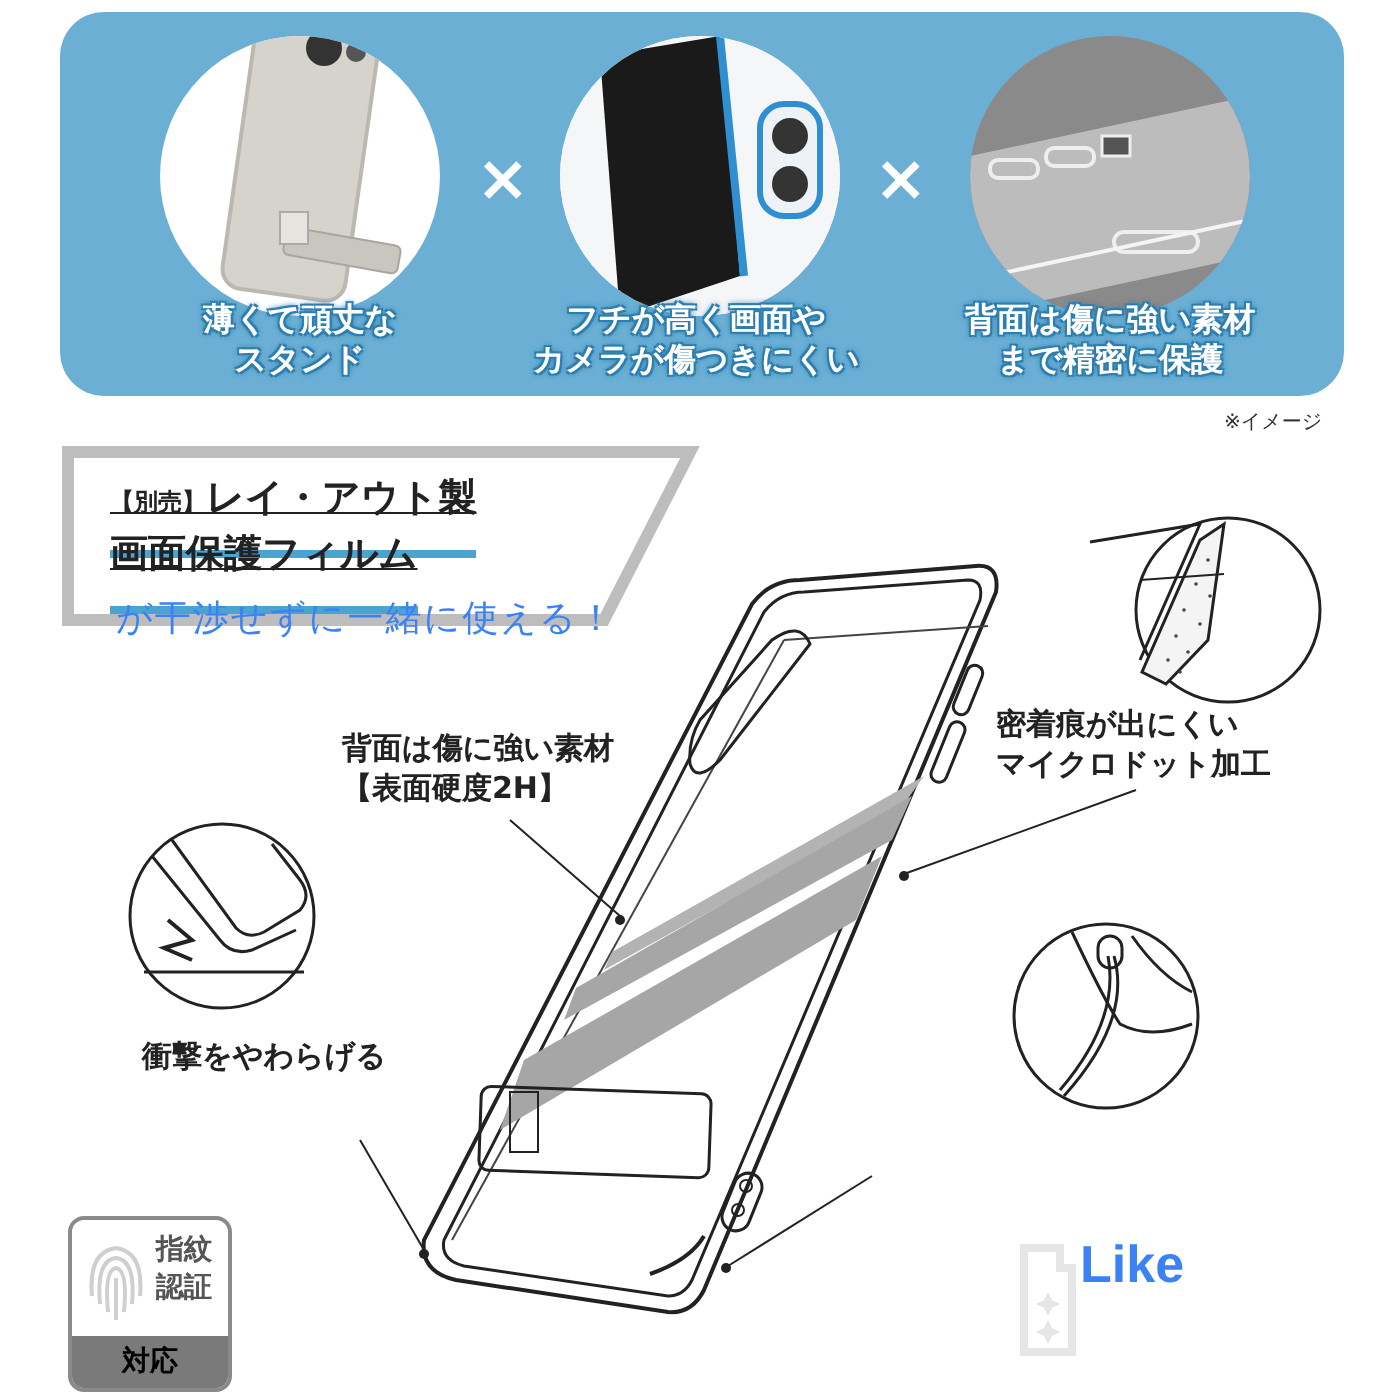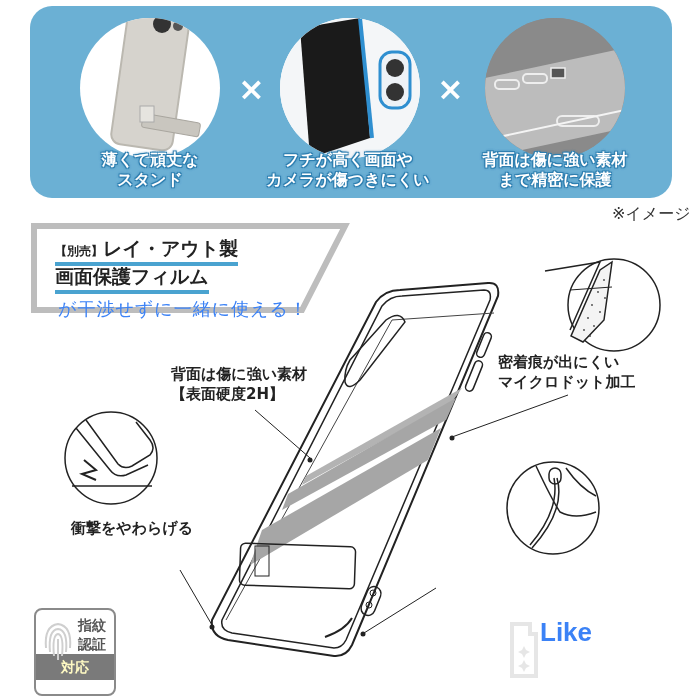--- a/index.html
+++ b/index.html
@@ -6,35 +6,35 @@
   body { width:700px; height:700px; background:#ffffff; position:relative; overflow:hidden;
          font-family:"DejaVu Sans", sans-serif; }
   .abs { position:absolute; }
 
   
   .banner { left:30px; top:6px; width:642px; height:192px; background:#6bb0d4; border-radius:22px; }
   .feat-circle { width:140px; height:140px; border-radius:50%; overflow:hidden; }
   .feat-label { width:200px; text-align:center; color:#ffffff; font-weight:bold; font-size:16px; line-height:20px;
                 text-shadow: 0 0 3px #2f7fb0, 0 0 3px #2f7fb0, 1px 1px 0 #2f7fb0, -1px -1px 0 #2f7fb0, 1px -1px 0 #2f7fb0, -1px 1px 0 #2f7fb0; }
   .times { color:#ffffff; font-size:32px; font-weight:bold; }
-  .note { font-size:16px; color:#333; }
+  .note { font-size:10px; color:#333; }
 
   
   .callout-svg { left:30px; top:222px; }
   .ct1 { font-size:19px; font-weight:bold; color:#222; }
   .ct1 small { font-size:12px; font-weight:bold; }
-  .uline { border-bottom:4px solid #4aa3d0; display:inline-block; padding-bottom:0; }
+  .uline { border-bottom:4px solid #4aa3d0; display:inline-block; padding-bottom:13px;text-decoration:underline; }
   .ct3 { font-size:18px; color:#3b82f6; letter-spacing:1px; }
 
   .lbl { font-size:15px; font-weight:bold; color:#222; line-height:20px; white-space:nowrap; }
 
   .badge { left:34px; top:608px; width:78px; height:84px; border:2px solid #8a8a8a; border-radius:8px; overflow:hidden; background:#fff; }
-  .badge-top { height:44px; position:relative;text-decoration:underline; }
+  .badge-top { height:58px; position:relative;text-decoration:underline; }
   .badge-text { position:absolute; right:8px; top:6px; font-size:14px; font-weight:bold; color:#555; line-height:19px; }
-  .badge-bottom { background:#7a7a7a; height:26px; color:#fef9c3; text-align:center; font-weight:bold; font-size:14px; line-height:26px; }
+  .badge-bottom { background:#7a7a7a; height:26px; color:#000000; text-align:center; font-weight:bold; font-size:14px; line-height:26px; }
 
   .brand { left:540px; top:618px; color:#3b82f6; font-weight:bold; font-family:"Liberation Sans", sans-serif; font-size:26px; line-height:28px; }
 </style>
 </head>
 <body>
 
 <div class="abs banner"></div>
 
 <div class="abs feat-circle" style="left:80px; top:18px; background:#ffffff;">
   <svg width="140" height="140" viewBox="0 0 140 140">

